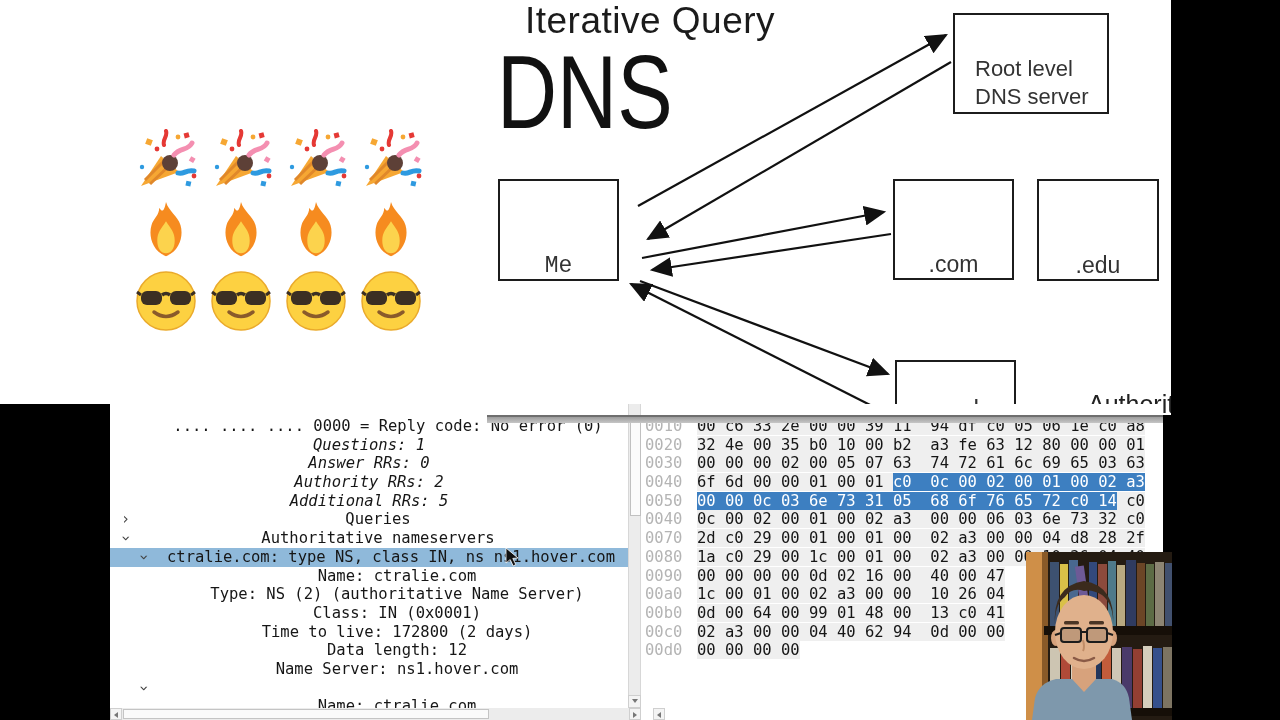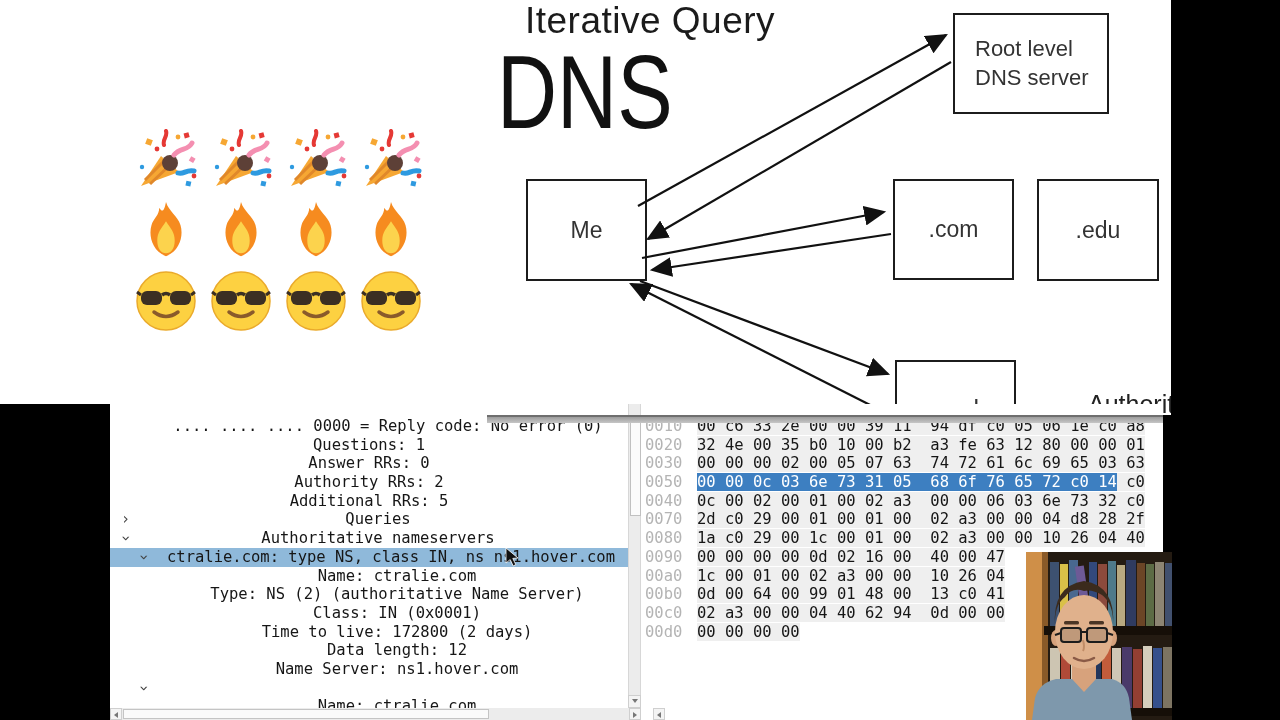--- a/index.html
+++ b/index.html
@@ -8,43 +8,43 @@
 
   
   #slide{position:absolute;left:0;top:0;width:1171px;height:415px;background:#fff;overflow:hidden;z-index:2;}
   .slide-title{position:absolute;left:505px;top:0px;width:290px;text-align:center;
                font-size:37px;color:#1b1b1b;letter-spacing:.5px;}
   .slide-heading{position:absolute;left:497px;top:40px;font-size:104px;color:#111;
                  transform:scaleX(.8);transform-origin:left top;line-height:1;}
   .emoji-row{position:absolute;left:128px;display:flex;}
   .emoji-cell{width:75px;height:70px;display:flex;align-items:center;justify-content:center;}
   .node{position:absolute;border:2.5px solid #1c1c1c;background:#fff;color:#333;
-        display:flex;align-items:center;justify-content:center;font-size:23px;}
+        display:flex;align-items:flex-end;justify-content:center;font-size:23px;}
   #node-root{left:953px;top:13px;width:152px;height:97px;justify-content:flex-start;}
   #node-root .lines{padding-left:20px;font-size:22px;line-height:1.3;}
-  #node-me{left:526px;top:179px;width:117px;height:98px;}
+  #node-me{left:498px;top:179px;width:117px;height:98px;font-family:Liberation Mono, monospace;}
   #node-com{left:893px;top:179px;width:117px;height:97px;}
   #node-edu{left:1037px;top:179px;width:118px;height:98px;}
   #node-google{left:895px;top:360px;width:117px;height:62px;align-items:flex-end;}
   #node-google .g-label{padding-bottom:0px;font-size:25px;}
   #partial-label{position:absolute;left:1088px;top:390px;font-size:25px;color:#222;white-space:nowrap;}
   #arrows{position:absolute;left:0;top:0;z-index:1;pointer-events:none;}
 
   
   #graybar{position:absolute;left:487px;top:415px;width:676px;height:8px;z-index:4;
            background:linear-gradient(#9c9c9c,#c6c6c6);border-top:2px solid #6e6e6e;box-sizing:border-box;}
 
   
   #wireshark{position:absolute;left:110px;top:404px;width:1053px;height:316px;background:#fff;z-index:3;
              font-family:"DejaVu Sans Mono","Liberation Mono",monospace;font-size:15.5px;color:#161616;}
   #detail{position:absolute;left:0;top:13px;width:518px;}
   .drow{height:18.7px;line-height:18.7px;white-space:pre;position:relative;text-align:center;}
   .drow.sel{background:#8fb9da;}
   .ind-a{padding-left:38px;}
-  .ind1{}
+  .ind1{font-style:italic;}
   .ind2{padding-left:56px;}
   .exp0{padding-left:18px;}
   .exp1{padding-left:44px;}
   .exp{position:absolute;top:0;color:#444;font-size:15px;}
   .exp0 .exp{left:11px;}
   .exp1 .exp{left:29px;}
   .exp::before{content:"\203A";}
   .exp.down{transform:rotate(90deg);transform-origin:center;display:inline-block;}
   #hex{position:absolute;left:535px;top:13px;}
   .hrow{height:18.7px;line-height:18.7px;white-space:pre;}
@@ -266,20 +266,21 @@
         </div>
     </div>
     <div id="hex-hsb-left">
         <div class="tri-l"></div>
       </div>
 
     <div id="hex">
       <div class="hrow"><span class="off">0010</span><span class="bytes"><span>00 c6 33 2e 00 00 39 11  94 df c0 05 06 1e c0 a8</span></span></div>
       <div class="hrow"><span class="off">0020</span><span class="bytes"><span>32 4e 00 35 b0 10 00 b2  a3 fe 63 12 80 00 00 01</span></span></div>
       <div class="hrow"><span class="off">0030</span><span class="bytes"><span>00 00 00 02 00 05 07 63  74 72 61 6c 69 65 03 63</span></span></div>
+      <div class="hrow"><span class="off">0040</span><span class="bytes"><span>6f 6d 00 00 01 00 01 </span><span class="hsel">c0  0c 00 02 00 01 00 02 a3</span></span></div>
       <div class="hrow"><span class="off">0050</span><span class="bytes"><span class="hsel">00 00 0c 03 6e 73 31 05  68 6f 76 65 72 c0 14</span><span> c0</span></span></div>
       <div class="hrow"><span class="off">0040</span><span class="bytes"><span>0c 00 02 00 01 00 02 a3  00 00 06 03 6e 73 32 c0</span></span></div>
       <div class="hrow"><span class="off">0070</span><span class="bytes"><span>2d c0 29 00 01 00 01 00  02 a3 00 00 04 d8 28 2f</span></span></div>
       <div class="hrow"><span class="off">0080</span><span class="bytes"><span>1a c0 29 00 1c 00 01 00  02 a3 00 00 10 26 04 40</span></span></div>
       <div class="hrow"><span class="off">0090</span><span class="bytes"><span>00 00 00 00 0d 02 16 00  40 00 47</span></span></div>
       <div class="hrow"><span class="off">00a0</span><span class="bytes"><span>1c 00 01 00 02 a3 00 00  10 26 04</span></span></div>
       <div class="hrow"><span class="off">00b0</span><span class="bytes"><span>0d 00 64 00 99 01 48 00  13 c0 41</span></span></div>
       <div class="hrow"><span class="off">00c0</span><span class="bytes"><span>02 a3 00 00 04 40 62 94  0d 00 00</span></span></div>
       <div class="hrow"><span class="off">00d0</span><span class="bytes"><span>00 00 00 00</span></span></div>
     </div>

